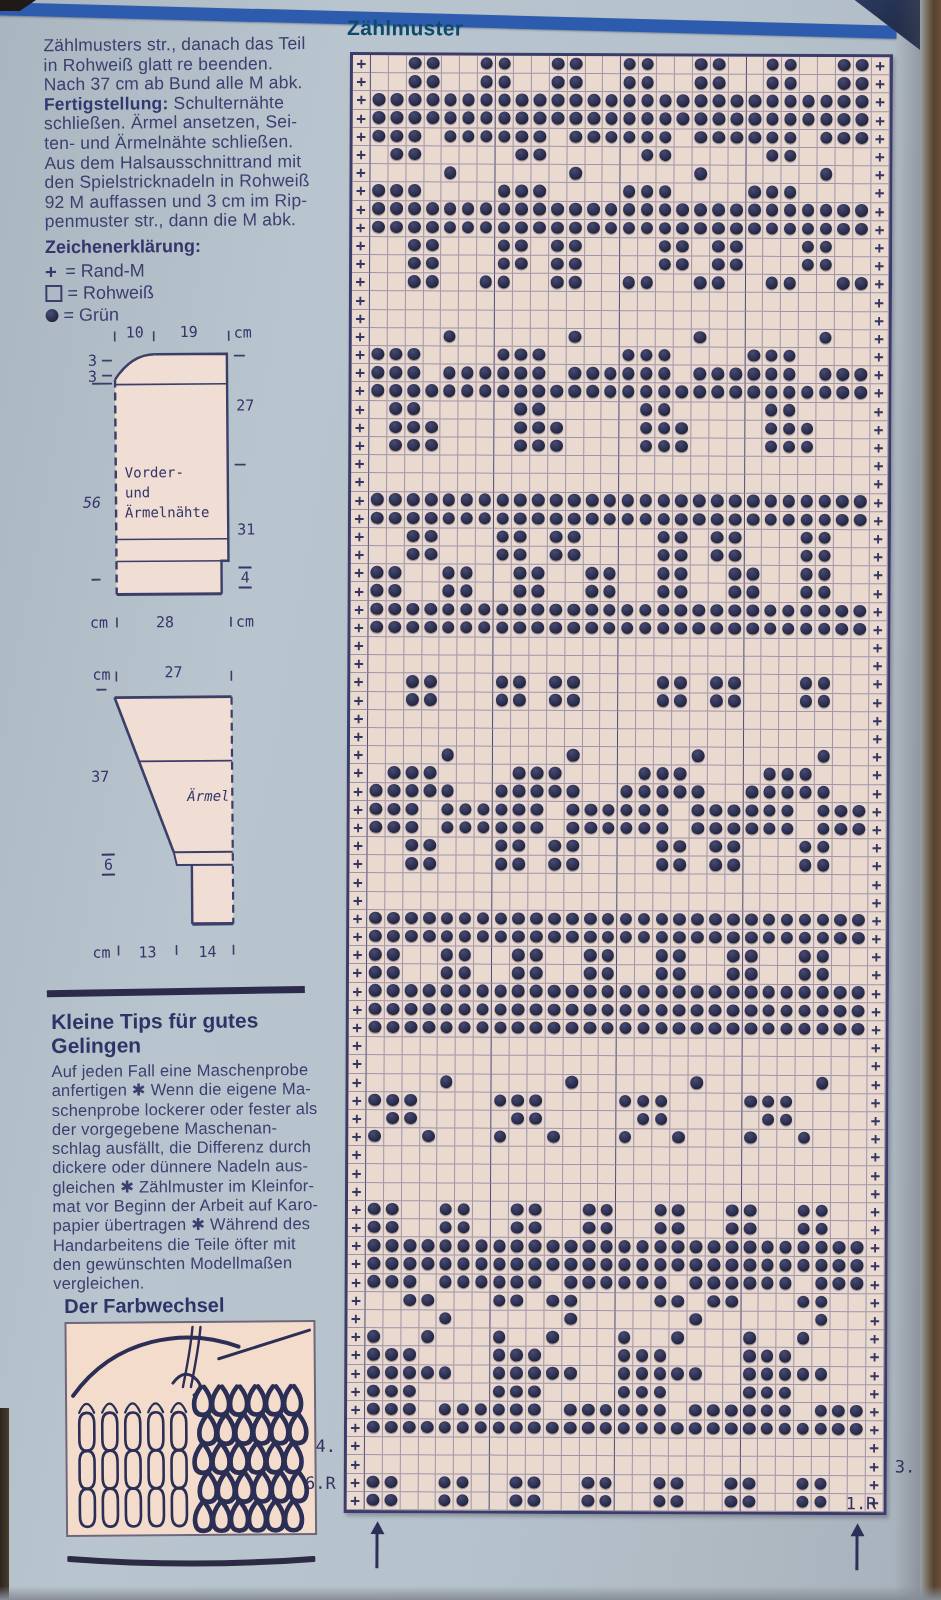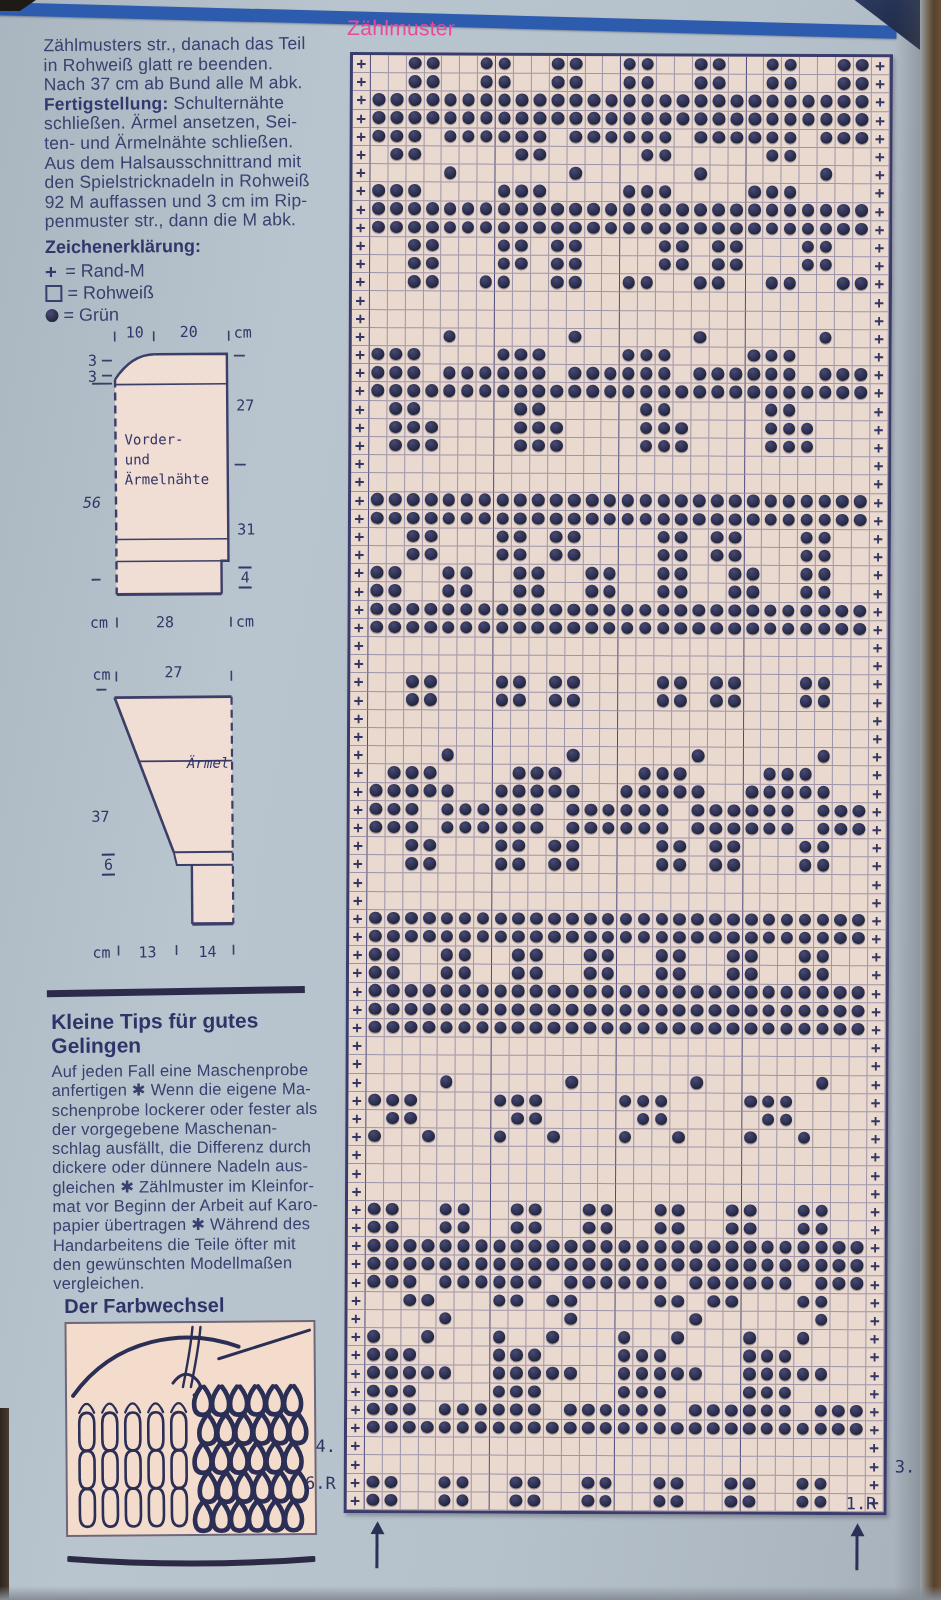--- a/index.html
+++ b/index.html
@@ -33,31 +33,31 @@
   .legend-row{display:flex;align-items:center;height:22px;white-space:nowrap;}
   .sym{display:inline-block;width:20px;color:#33376b;font-weight:bold;}
   .sym-plus{font-family:"DejaVu Sans Mono",monospace;font-size:19px;}
   .sym-square{width:13px;height:13px;border:2px solid #3a3e6e;margin-right:5px;background:transparent;}
   .sym-dot{width:13px;height:13px;border-radius:50%;margin-right:5px;
            background:radial-gradient(circle at 36% 32%,#4a4d78,#23263f 72%);}
   
   .schem{position:absolute;font-family:"DejaVu Sans Mono",monospace;color:#33366a;}
   .schem svg{position:absolute;left:0;top:0;overflow:visible;}
   .slabel{position:absolute;font-size:15px;white-space:nowrap;color:#33366a;}
-  .slabel.small{font-size:14px;}
+  .slabel.small{font-size:14px;margin-top:33px;}
   .overunder{border-top:2px solid #33366a;border-bottom:2px solid #33366a;padding:0 2px;}
   .divider{position:absolute;left:40px;top:989px;width:258px;height:7px;background:#2d2b4c;transform:rotate(-0.5deg);}
   .tips-head{position:absolute;left:44px;top:1010px;font-size:21px;line-height:24px;font-weight:bold;color:#2e3468;}
   .farb-head{position:absolute;left:55px;top:1295px;font-size:20px;font-weight:bold;color:#2e3468;}
   .farb-box{position:absolute;left:55px;top:1322px;width:247px;height:211px;background:#f3dccb;
             border:2px solid rgba(50,53,90,.7);}
   .bottomrule{position:absolute;left:56px;top:1556px;width:248px;height:14px;}
   
   .chart-wrap{position:absolute;left:0;top:0;width:941px;height:1600px;transform:rotate(0.25deg);transform-origin:350px 52px;}
-  .chart-title{position:absolute;left:347px;top:16px;font-size:21px;font-weight:normal;color:#ec4899;letter-spacing:.3px;}
+  .chart-title{position:absolute;left:347px;top:16px;font-size:21px;font-weight:bold;color:#0c4a6e;letter-spacing:.3px;}
   .chart-grid{position:absolute;left:350px;top:52px;display:grid;
               grid-template-columns:repeat(30,17.9px);grid-auto-rows:18.2px;
               background:#ead9cf;border:3px solid #3a3d6b;box-shadow:2px 3px 4px rgba(60,60,80,.35);}
   .cc{position:relative;border-right:1px solid rgba(95,93,140,.55);border-bottom:1px solid rgba(95,93,140,.55);}
   .cc.rep{border-right:1px solid rgba(70,68,120,.95);}
   .cc.edge{display:flex;align-items:center;justify-content:center;
            font-family:"DejaVu Sans Mono",monospace;font-weight:bold;font-size:16px;color:#343764;}
   .dot{position:absolute;left:50%;top:46%;width:12.5px;height:12.5px;border-radius:50%;
        transform:translate(-50%,-50%);
        background:radial-gradient(circle at 38% 30%,#474a74,#22253f 72%);
@@ -120,21 +120,21 @@
       <path d="M33,57 H145" fill="none" stroke="#3b3e68" stroke-width="1.6"></path>
       <path d="M33,212 H145" fill="none" stroke="#3b3e68" stroke-width="1.6"></path>
       <path d="M33,234 H145" fill="none" stroke="#3b3e68" stroke-width="1.6"></path>
       <path d="M33,4 V14 M72,4 V14 M147,4 V14" stroke="#3b3e68" stroke-width="1.6"></path>
       <path d="M152,29 H163 M152,138 H163" stroke="#3b3e68" stroke-width="1.8"></path>
       <path d="M20,33 H30 M20,48 H30 M10,56 H30" stroke="#3b3e68" stroke-width="1.8"></path>
       <path d="M8,252 H17" stroke="#3b3e68" stroke-width="1.8"></path>
       <path d="M33,290 V300 M147,290 V300" stroke="#3b3e68" stroke-width="1.6"></path>
     </svg>
     <div class="slabel" style="left:44px;top:-4px;">10</div>
-    <div class="slabel" style="left:98px;top:-4px;">20</div>
+    <div class="slabel" style="left:98px;top:-4px;">19</div>
     <div class="slabel" style="left:152px;top:-3px;">cm</div>
     <div class="slabel" style="left:6px;top:24px;">3</div>
     <div class="slabel" style="left:6px;top:40px;">3</div>
     <div class="slabel" style="left:0px;top:166px;font-style:italic;">56</div>
     <div class="slabel" style="left:154px;top:70px;">27</div>
     <div class="slabel" style="left:154px;top:194px;">31</div>
     <div class="slabel" style="left:155px;top:242px;"><span class="overunder">4</span></div>
     <div class="slabel" style="left:6px;top:286px;">cm</div>
     <div class="slabel" style="left:72px;top:286px;">28</div>
     <div class="slabel" style="left:152px;top:286px;">cm</div>
@@ -155,21 +155,21 @@
       <path d="M106,206 V265" fill="none" stroke="#3b3e68" stroke-width="2.4"></path>
       <path d="M106,265 H147" fill="none" stroke="#3b3e68" stroke-width="3.4"></path>
       <path d="M147,38 V265" fill="none" stroke="#3b3e68" stroke-width="2.2" stroke-dasharray="8,5"></path>
       <path d="M53,102 H147" fill="none" stroke="#3b3e68" stroke-width="1.6"></path>
       <path d="M32,12 V22 M147,12 V22" stroke="#3b3e68" stroke-width="1.6"></path>
       <path d="M12,30 H22" stroke="#3b3e68" stroke-width="1.8"></path>
       <path d="M32,286 V296 M90,286 V296 M147,286 V296" stroke="#3b3e68" stroke-width="1.6"></path>
     </svg>
     <div class="slabel" style="left:8px;top:6px;">cm</div>
     <div class="slabel" style="left:80px;top:4px;">27</div>
-    <div class="slabel" style="left:6px;top:108px;margin-top:40px;">37</div>
+    <div class="slabel" style="left:6px;top:108px;">37</div>
     <div class="slabel" style="left:16px;top:196px;"><span class="overunder">6</span></div>
     <div class="slabel small" style="left:102px;top:96px;font-style:italic;">Ärmel</div>
     <div class="slabel" style="left:6px;top:284px;">cm</div>
     <div class="slabel" style="left:52px;top:284px;">13</div>
     <div class="slabel" style="left:112px;top:284px;">14</div>
   </div>
 
   <div class="divider"></div>
 
   <div class="tips-head">

